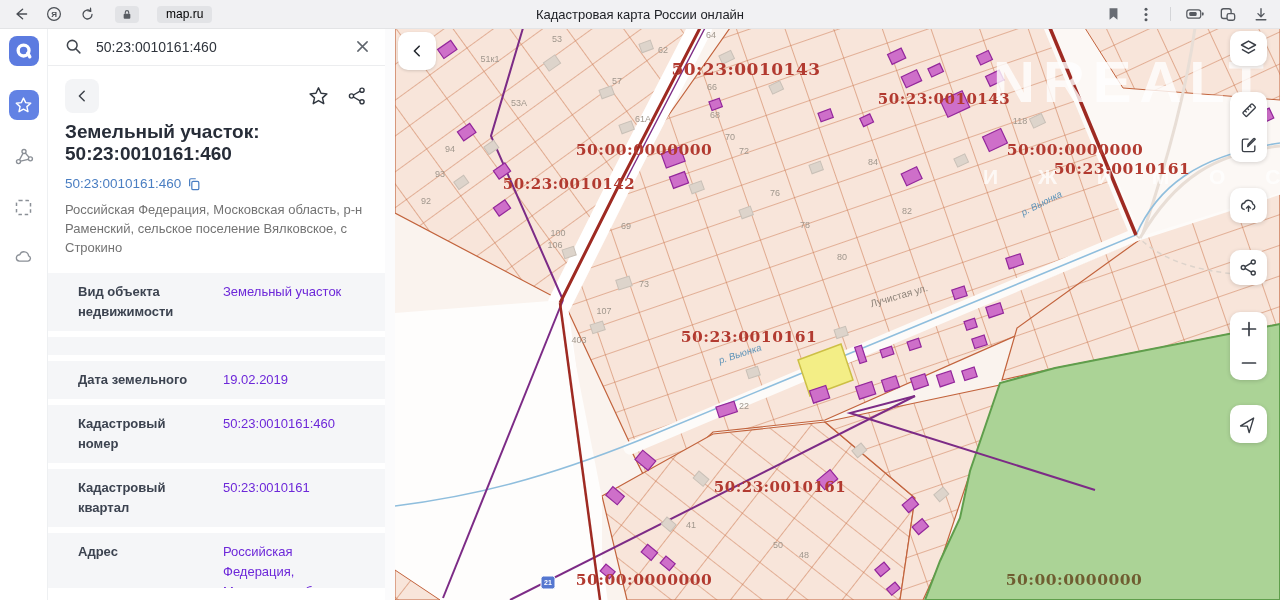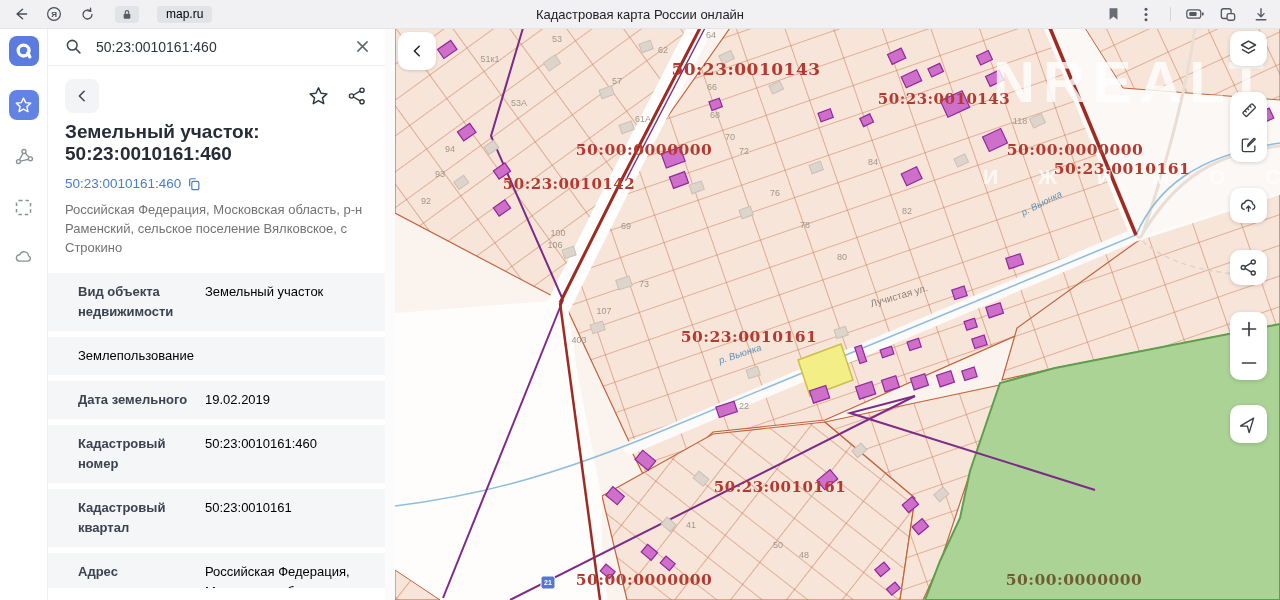--- a/index.html
+++ b/index.html
@@ -40,21 +40,21 @@
   .tb-act{margin-left:18px;cursor:pointer;display:flex;}
   .obj-title{margin:8px 18px 0;font-size:19px;font-weight:700;color:#272d38;}
   .obj-link{margin:11px 18px 0;display:flex;align-items:center;gap:6px;font-size:13.5px;color:#4a7ec2;cursor:pointer;}
   .obj-addr{margin:9px 18px 16px;font-size:13px;line-height:19px;color:#737373;}
   .tabs{margin:15px 18px 0;display:flex;gap:19px;font-size:13.5px;}
   .tab{padding-bottom:9px;font-weight:600;color:#2a3340;cursor:pointer;border-bottom:3px solid transparent;}
   .tab.active{font-weight:700;border-bottom-color:#7b9cc7;}
   .rows{margin-top:7px;}
   .row{background:#f5f6f8;margin-bottom:6px;padding:9px 31px;display:flex;gap:9px;}
   .row .lbl{width:118px;flex:none;font-size:13px;line-height:20px;font-weight:600;color:#3c4350;}
-  .row .val{font-size:13px;line-height:20px;color:#000000;}
+  .row .val{font-size:13px;line-height:20px;color:#6d28d9;margin-left:18px;}
   .gutter{position:absolute;top:28px;left:385px;width:10px;bottom:0;background:#fbfbfc;z-index:20;}
 
   
   .map{position:absolute;top:28px;left:395px;width:885px;bottom:0;overflow:hidden;background:#faf3ee;}
   .map svg{display:block;}
   .map-back{position:absolute;left:3px;top:4px;width:38px;height:38px;background:#fff;border-radius:10px;
             box-shadow:0 1px 3px rgba(0,0,0,.15);display:flex;align-items:center;justify-content:center;cursor:pointer;z-index:10;}
   .ctl{position:absolute;right:13px;width:37px;background:#fff;border-radius:10px;
        box-shadow:0 1px 4px rgba(0,0,0,.16);display:flex;flex-direction:column;align-items:center;z-index:10;}
   .ctl .cbtn{width:37px;height:35px;display:flex;align-items:center;justify-content:center;cursor:pointer;}
@@ -218,21 +218,20 @@
 
   <div class="obj-addr">Российская Федерация, Московская область, р-н Раменский, сельское поселение Вялковское, с Строкино</div>
 
 
   <div class="rows">
     <div class="row">
         <div class="lbl">Вид объекта недвижимости</div>
         <div class="val">Земельный участок</div>
       </div>
     <div class="row">
-        <div class="val">Землепользование</div>
       </div>
     <div class="row">
         <div class="lbl">Дата земельного</div>
         <div class="val">19.02.2019</div>
       </div>
     <div class="row">
         <div class="lbl">Кадастровый номер</div>
         <div class="val">50:23:0010161:460</div>
       </div>
     <div class="row">

